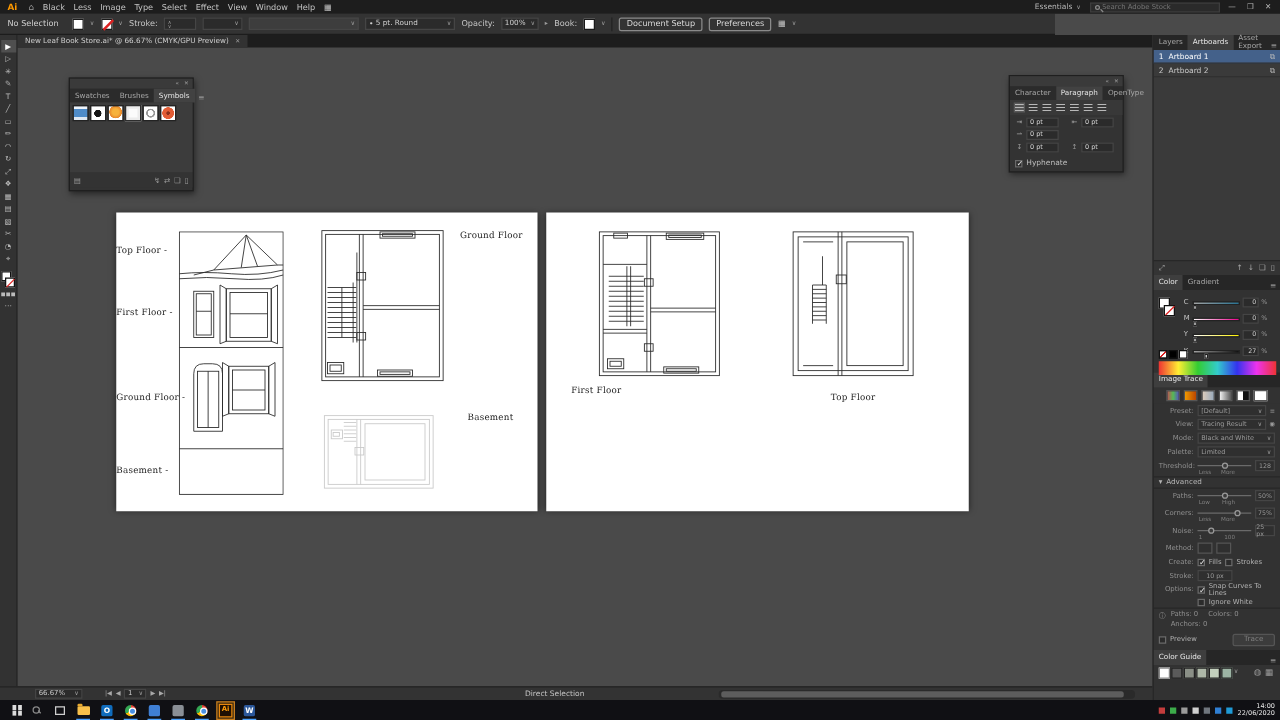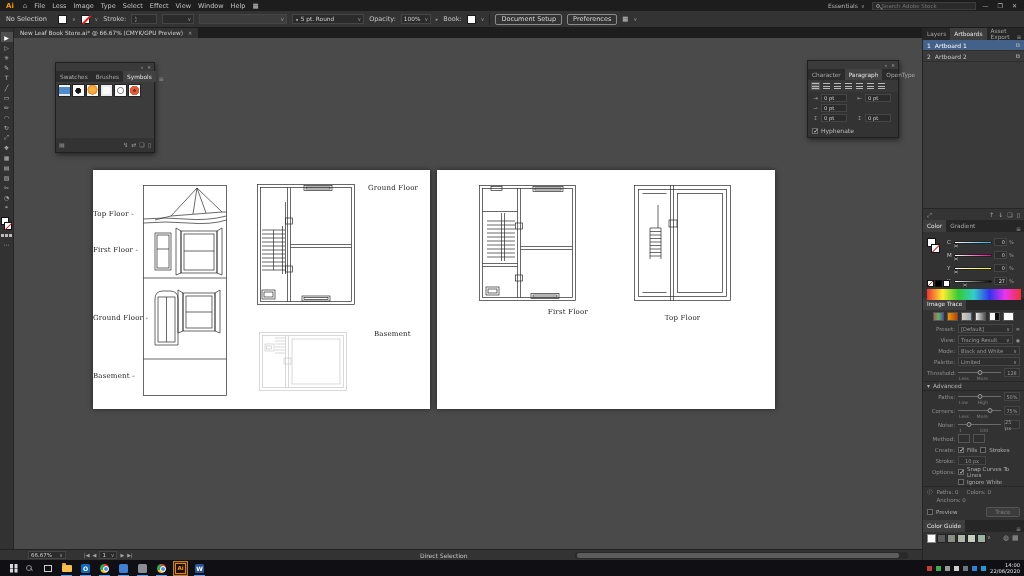--- a/index.html
+++ b/index.html
@@ -16,21 +16,21 @@
   .home{color:#9a9a9a;font-size:7px}
   .menu-item{font-size:6.5px;color:#c2c2c2;cursor:default}
   .ws{font-size:6px;color:#b5b5b5;display:flex;gap:3px;align-items:center}
   .searchbox{width:104px;height:8px;background:#2a2a2a;border:1px solid #3d3d3d;display:flex;align-items:center;gap:2px;padding:0 3px}
   .sicon{width:4px;height:4px;border:1px solid #8a8a8a;border-radius:50%;position:relative;flex:none}
   .sicon::after{content:"";position:absolute;left:3px;top:3px;width:3px;height:1px;background:#8a8a8a;transform:rotate(45deg)}
   .searchbox input{background:transparent;border:none;outline:none;font-size:5.5px;color:#9a9a9a;width:90px}
   .winctl{display:flex;gap:9px;color:#bdbdbd;font-size:6px;padding-right:3px}
 
   
-  .ctrlbar{left:0;top:11px;width:1024px;height:17px;background:#333333;border-bottom:1px solid #1c1c1c;display:flex;align-items:center;gap:5px;padding:0 6px;z-index:29}
+  .ctrlbar{left:0;top:11px;width:844px;height:17px;background:#333333;border-bottom:1px solid #1c1c1c;display:flex;align-items:center;gap:5px;padding:0 6px;z-index:29}
   .nosel{font-size:6.5px;color:#cfcfcf;margin-right:6px}
   .swatch{width:9px;height:9px;background:#fff;border:1px solid #1a1a1a;position:relative}
   .swatch.none::after{content:"";position:absolute;left:-1px;top:3.5px;width:11px;height:1.5px;background:#d22;transform:rotate(-45deg)}
   .chev{font-size:5px;color:#9a9a9a}
   .lblc{font-size:6.5px;color:#c4c4c4}
   .fieldbox{height:10px;background:#2b2b2b;border:1px solid #454545;display:flex;align-items:center;padding:0 2px;gap:2px}
   .stepper{display:flex;flex-direction:column;line-height:3.5px;font-size:4px;color:#9a9a9a}
   .btn{height:11px;border:1px solid #8a8a8a;border-radius:2px;font-size:6.5px;color:#d8d8d8;display:flex;align-items:center;padding:0 5px;background:transparent}
   .vsep{width:1px;height:11px;background:#222}
 
@@ -152,21 +152,21 @@
   .clock{font-size:5.2px;color:#e8e8e8;text-align:right;line-height:6px}
 </style>
 </head>
 <body>
 
 <div id="app">
 
   <div class="abs titlebar">
     <span class="ai-logo">Ai</span>
     <span class="home">⌂</span>
-    <span class="menu-item">File</span>
+    <span class="menu-item">Black</span>
     <span class="menu-item">Less</span>
     <span class="menu-item">Image</span>
     <span class="menu-item">Type</span>
     <span class="menu-item">Select</span>
     <span class="menu-item">Effect</span>
     <span class="menu-item">View</span>
     <span class="menu-item">Window</span>
     <span class="menu-item">Help</span>
     <span class="menu-item">▦</span>
     <span class="grow"></span>
@@ -263,21 +263,21 @@
         <span></span>
         <span></span>
         <span></span>
       </span>
     <span class="tool" style="margin-top:2px">⋯</span>
   </div>
 
   <div class="abs canvas">
 
     <div class="artboard" style="left:79px;top:132px;width:337px;height:239px">
-      <div class="ab-label" style="left:0;top:40px;width:40px;text-align:right">Top Floor -</div>
+      <div class="ab-label" style="left:0;top:26px;width:40px;text-align:right">Top Floor -</div>
       <div class="ab-label" style="left:0;top:76px;width:40px;text-align:left">First Floor -</div>
       <div class="ab-label" style="left:0;top:144px;width:40px;text-align:right">Ground Floor -</div>
       <div class="ab-label" style="left:0;top:202px;width:40px;text-align:right">Basement -</div>
       <div class="ab-label" style="left:275px;top:14px">Ground Floor</div>
       <div class="ab-label" style="left:281px;top:160px">Basement</div>
 
       <svg class="draw" style="left:50px;top:15px" width="84" height="211" viewBox="0 0 84 211">
         <rect x="0.5" y="0.5" width="83" height="210"></rect>
         <polygon points="54,3 28,31 79,27"></polygon>
         <line x1="54" y1="3" x2="50" y2="29"></line>
@@ -351,21 +351,21 @@
         <line x1="18" y1="20" x2="28" y2="20"></line>
           <line x1="18" y1="23" x2="28" y2="23"></line>
         <rect x="8" y="14" width="9" height="7"></rect>
           <rect x="9.5" y="16" width="5" height="3"></rect>
         <rect x="27" y="28" width="7" height="6"></rect>
         <rect x="35" y="9" width="48" height="45"></rect>
       </svg>
     </div>
 
     <div class="artboard" style="left:423px;top:132px;width:338px;height:239px">
-      <div class="ab-label" style="left:46px;top:138px;width:105px;text-align:right">First Floor</div>
+      <div class="ab-label" style="left:20px;top:138px;width:105px;text-align:left">First Floor</div>
       <div class="ab-label" style="left:193px;top:144px;width:105px;text-align:center">Top Floor</div>
 
       <svg class="draw" style="left:38px;top:13px" width="105" height="122" viewBox="0 0 105 122">
         <rect x="4.5" y="2.5" width="96" height="115"></rect>
           <rect x="7.5" y="5.5" width="90" height="109"></rect>
         <line x1="42.5" y1="5.5" x2="42.5" y2="114.5"></line>
           <line x1="45.5" y1="5.5" x2="45.5" y2="114.5"></line>
         <line x1="7.5" y1="28.5" x2="42.5" y2="28.5"></line>
         <line x1="7.5" y1="80.5" x2="42.5" y2="80.5"></line>
           <line x1="7.5" y1="83.5" x2="42.5" y2="83.5"></line>

